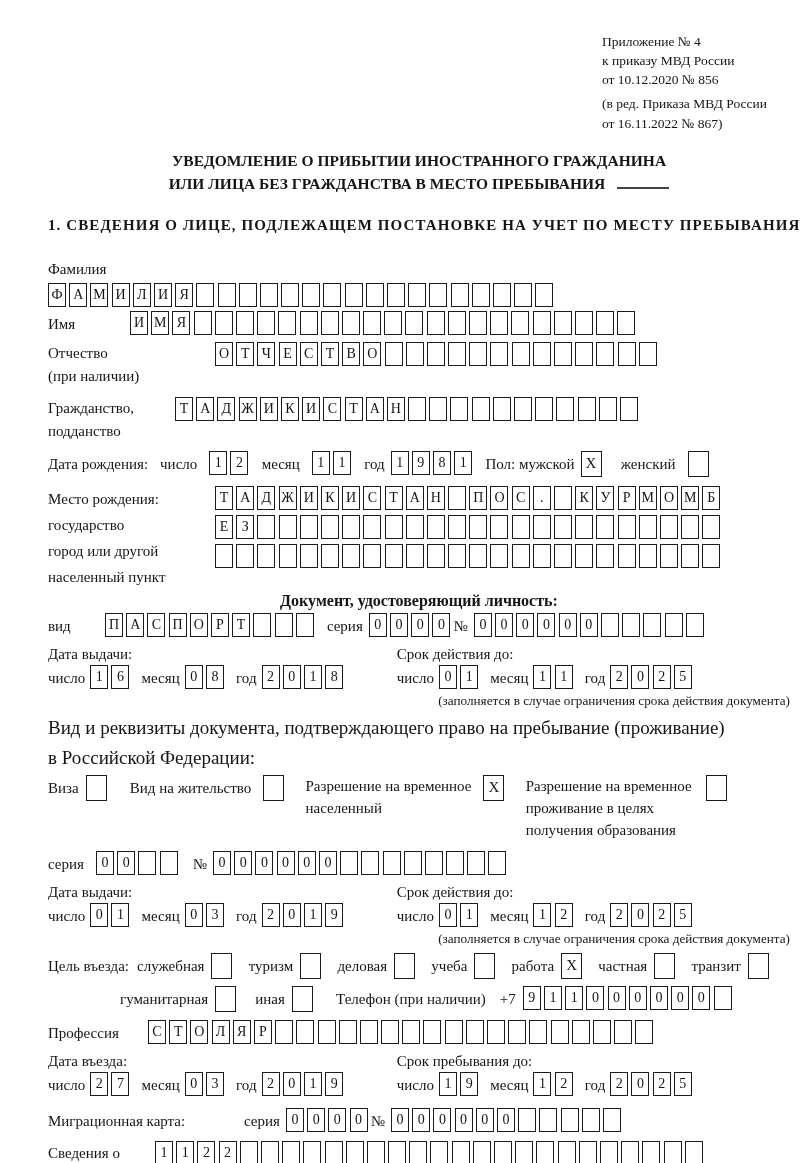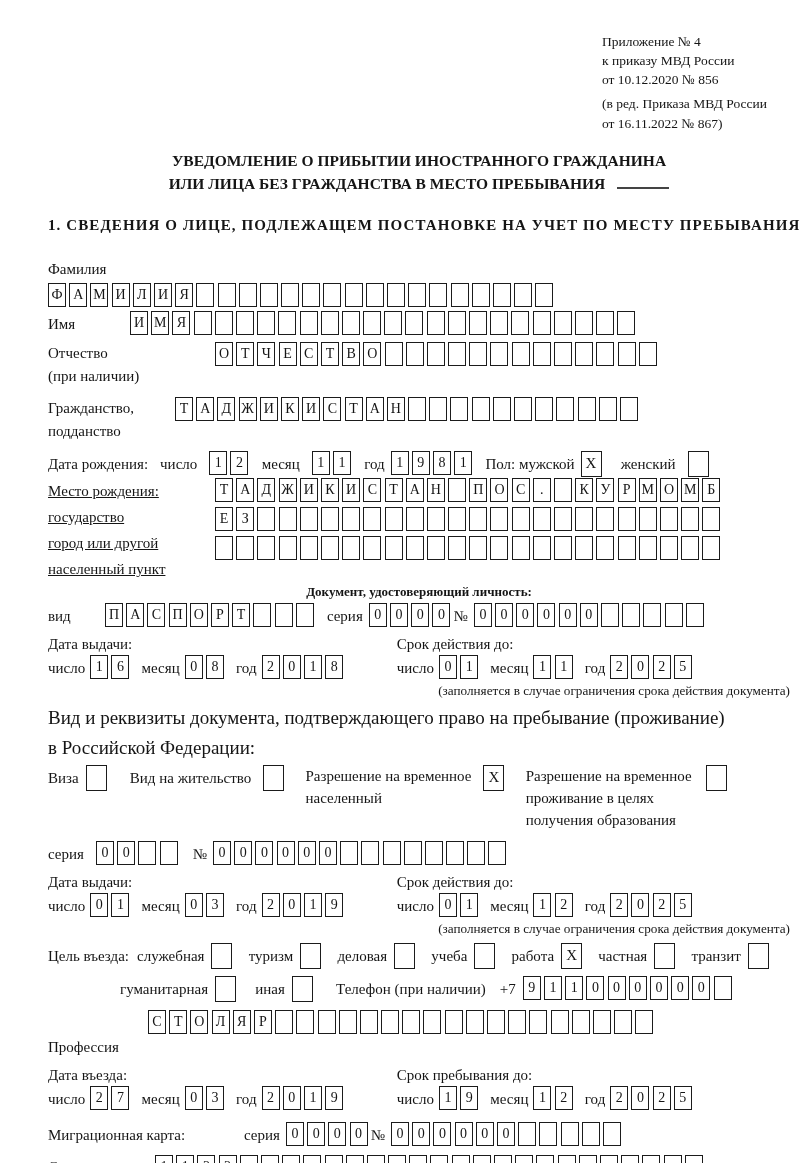--- a/index.html
+++ b/index.html
@@ -32,21 +32,21 @@
   .cbox {
     display:inline-block; width:18px; height:24px;
     border:1.6px solid #1b1b1b; margin-right:3.2px;
     text-align:center; font-size:14px; line-height:21px; vertical-align:top;
   }
   .chk .cbox { width:21px; height:26px; line-height:23px; font-size:15px; }
 
   .boxcol { display:flex; flex-direction:column; }
   .boxcol .boxes { margin-bottom:5px; }
 
-  .center-bold { text-align:center; font-weight:bold; font-size:13px; margin-top:8px; }
+  .center-bold { text-align:center; font-weight:bold; font-size:16px; margin-top:8px; }
 
   
   .two-col { display:flex; margin-top:6px; }
   .col-l { width:47%; flex-shrink:0; }
   .col-r { flex:1; }
   .dlabel { text-align:left; font-size:15px; }
   .drow { display:flex; white-space:nowrap; margin-top:2px; }
   .drow .t { margin-right:5px; }
   .drow .boxes { margin-right:9px; }
   .note-r { text-align:right; font-size:13.2px; margin-top:1px; }
@@ -127,21 +127,21 @@
     <span class="gap6"></span>
     <span class="boxes mr10"><span class="cbox">1</span><span class="cbox">9</span><span class="cbox">8</span><span class="cbox">1</span></span>
     <span class="t">Пол: мужской</span>
     <span class="gap6"></span>
     <span class="boxes chk mr16"><span class="cbox">X</span></span>
     <span class="t">женский</span>
     <span class="gap12"></span>
     <span class="boxes chk"><span class="cbox"></span></span>
   </div>
 
-  <div class="frow" style="margin-top:0;text-decoration:underline;">
+  <div class="frow" style="margin-top:8px;">
     <span class="flabel w167 stack" style="line-height:26px;">
       <span style="line-height:26px;">Место рождения:</span>
       <span style="line-height:26px;">государство</span>
       <span style="line-height:26px;">город или другой</span>
       <span style="line-height:26px;">населенный пункт</span>
     </span>
     <span class="boxcol">
       <span class="boxes"><span class="cbox">Т</span><span class="cbox">А</span><span class="cbox">Д</span><span class="cbox">Ж</span><span class="cbox">И</span><span class="cbox">К</span><span class="cbox">И</span><span class="cbox">С</span><span class="cbox">Т</span><span class="cbox">А</span><span class="cbox">Н</span><span class="cbox"></span><span class="cbox">П</span><span class="cbox">О</span><span class="cbox">С</span><span class="cbox">.</span><span class="cbox"></span><span class="cbox">К</span><span class="cbox">У</span><span class="cbox">Р</span><span class="cbox">М</span><span class="cbox">О</span><span class="cbox">М</span><span class="cbox">Б</span></span>
       <span class="boxes"><span class="cbox">Е</span><span class="cbox">З</span><span class="cbox"></span><span class="cbox"></span><span class="cbox"></span><span class="cbox"></span><span class="cbox"></span><span class="cbox"></span><span class="cbox"></span><span class="cbox"></span><span class="cbox"></span><span class="cbox"></span><span class="cbox"></span><span class="cbox"></span><span class="cbox"></span><span class="cbox"></span><span class="cbox"></span><span class="cbox"></span><span class="cbox"></span><span class="cbox"></span><span class="cbox"></span><span class="cbox"></span><span class="cbox"></span><span class="cbox"></span></span>
       <span class="boxes"><span class="cbox"></span><span class="cbox"></span><span class="cbox"></span><span class="cbox"></span><span class="cbox"></span><span class="cbox"></span><span class="cbox"></span><span class="cbox"></span><span class="cbox"></span><span class="cbox"></span><span class="cbox"></span><span class="cbox"></span><span class="cbox"></span><span class="cbox"></span><span class="cbox"></span><span class="cbox"></span><span class="cbox"></span><span class="cbox"></span><span class="cbox"></span><span class="cbox"></span><span class="cbox"></span><span class="cbox"></span><span class="cbox"></span><span class="cbox"></span></span>
@@ -285,21 +285,21 @@
     <span class="opt" style="margin-right:20px;">
       <span class="t">иная</span>
       <span class="boxes chk"><span class="cbox"></span></span>
     </span>
     <span class="t" style="margin-right:14px;">Телефон (при наличии)</span>
     <span class="t" style="margin-right:7px;">+7</span>
     <span class="boxes"><span class="cbox">9</span><span class="cbox">1</span><span class="cbox">1</span><span class="cbox">0</span><span class="cbox">0</span><span class="cbox">0</span><span class="cbox">0</span><span class="cbox">0</span><span class="cbox">0</span><span class="cbox"></span></span>
   </div>
 
   <div class="frow" style="margin-top:7px;">
-    <span class="flabel" style="width:100px;margin-top:24px;">Профессия</span>
+    <span class="flabel" style="width:100px;">Профессия</span>
     <span class="boxes"><span class="cbox">С</span><span class="cbox">Т</span><span class="cbox">О</span><span class="cbox">Л</span><span class="cbox">Я</span><span class="cbox">Р</span><span class="cbox"></span><span class="cbox"></span><span class="cbox"></span><span class="cbox"></span><span class="cbox"></span><span class="cbox"></span><span class="cbox"></span><span class="cbox"></span><span class="cbox"></span><span class="cbox"></span><span class="cbox"></span><span class="cbox"></span><span class="cbox"></span><span class="cbox"></span><span class="cbox"></span><span class="cbox"></span><span class="cbox"></span><span class="cbox"></span></span>
   </div>
 
   <div class="two-col">
     <div class="col-l">
       <div class="dlabel">Дата въезда:</div>
       <div class="drow">
         <span class="t">число</span>
         <span class="boxes"><span class="cbox">2</span><span class="cbox">7</span></span>
         <span class="t">месяц</span>

